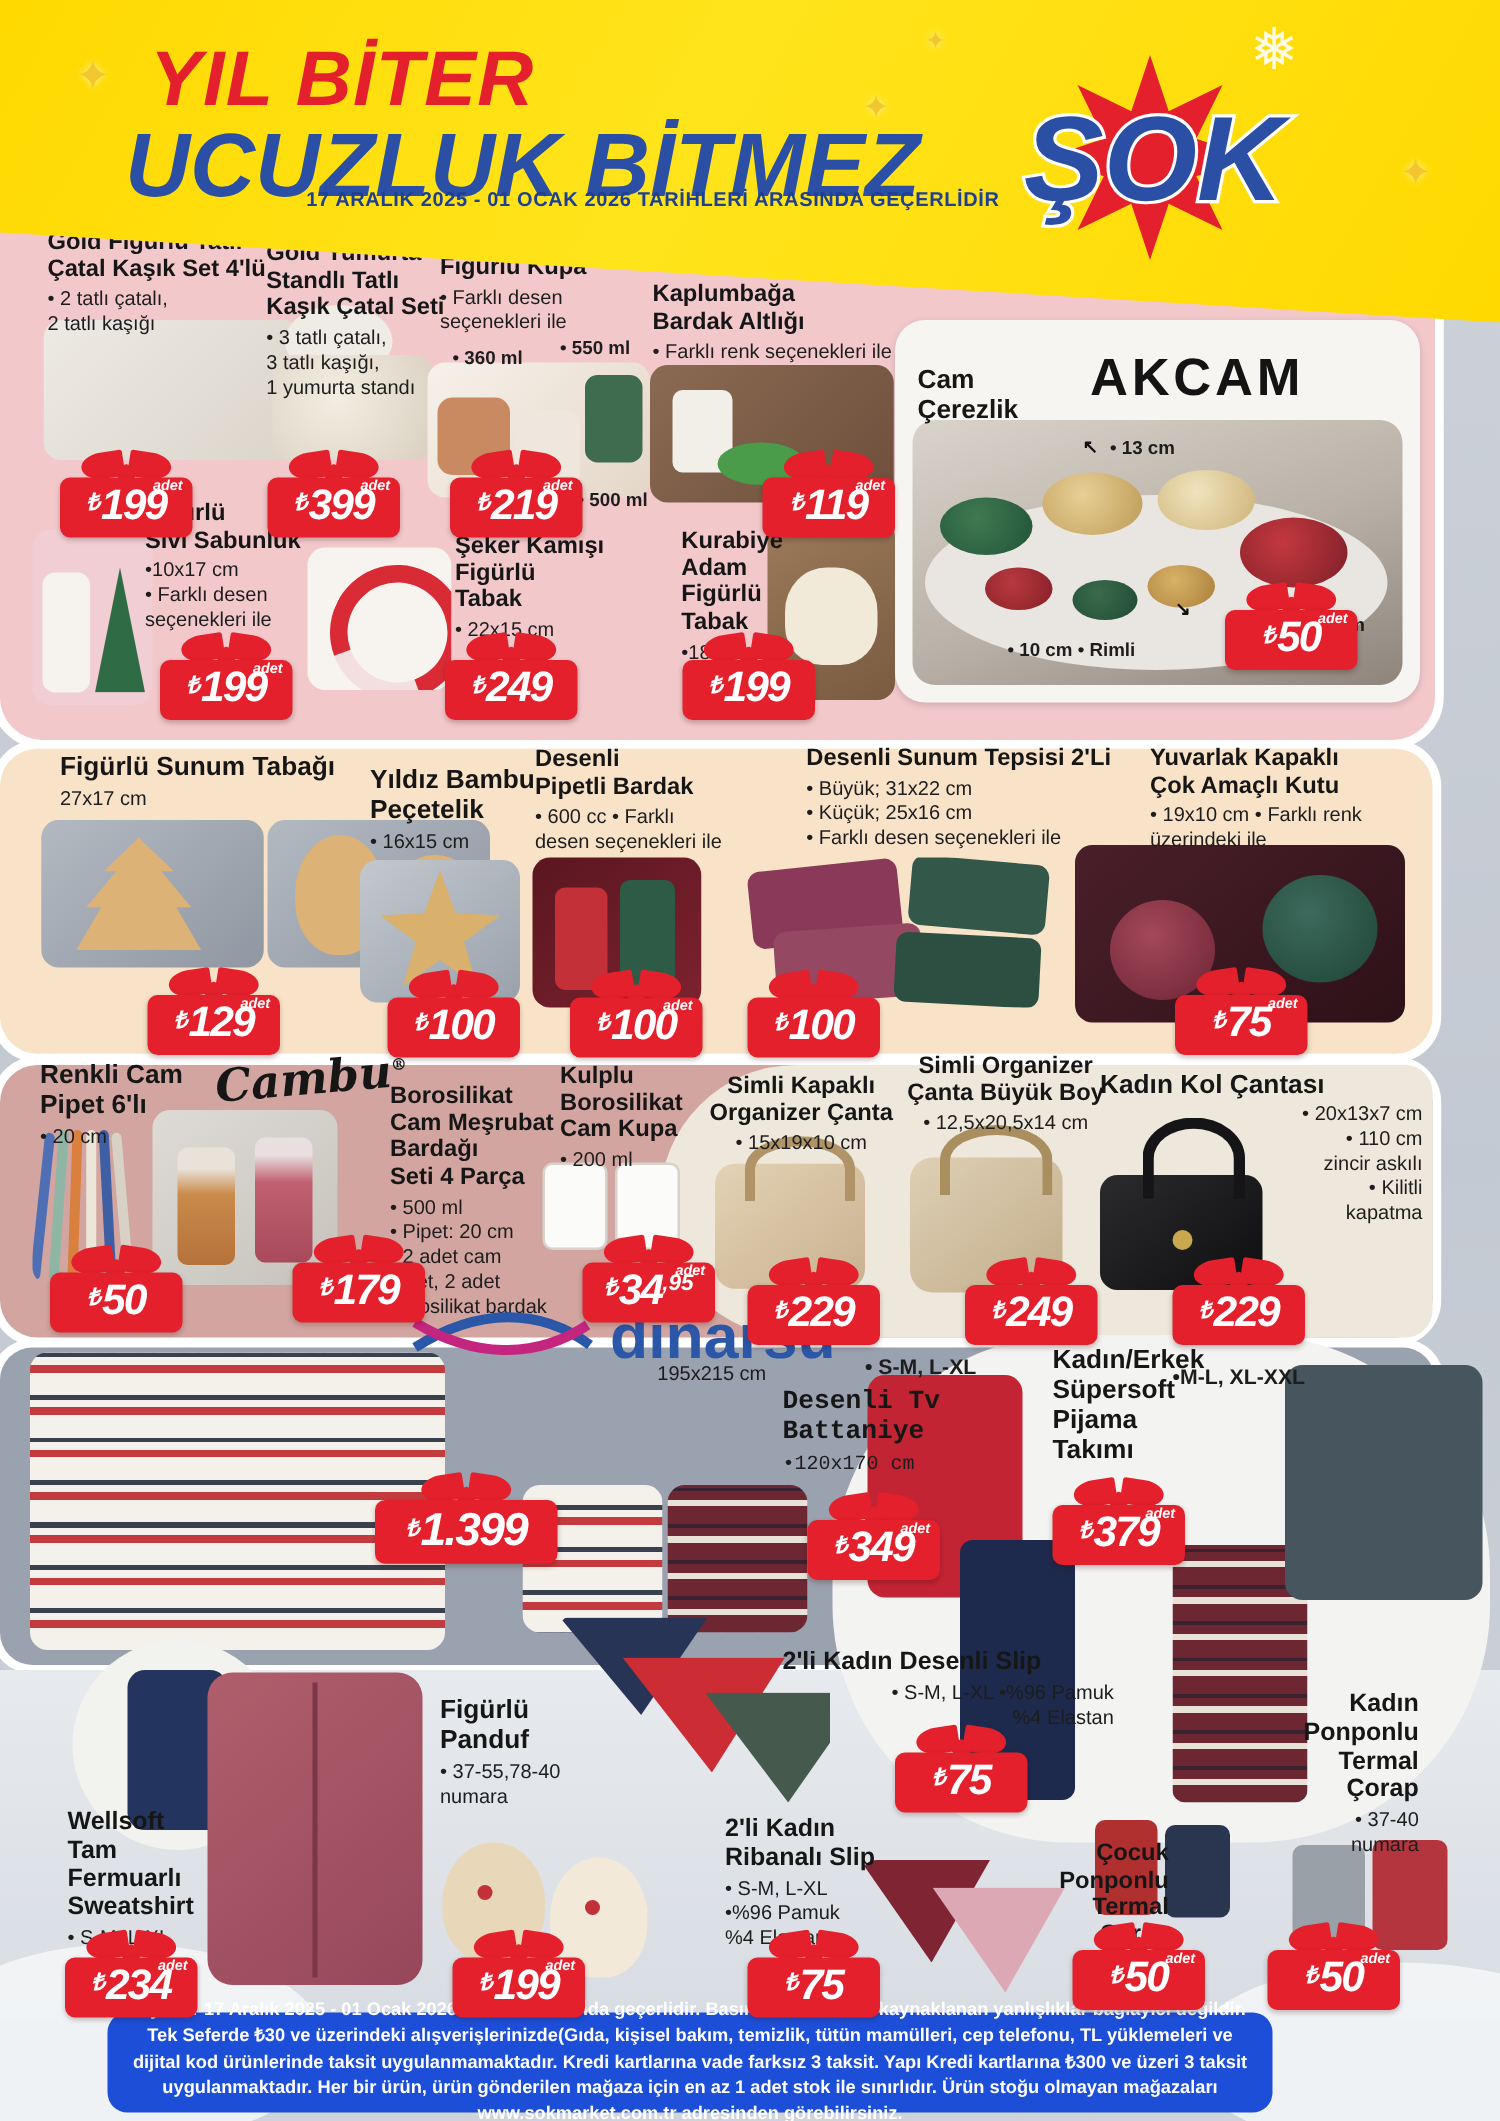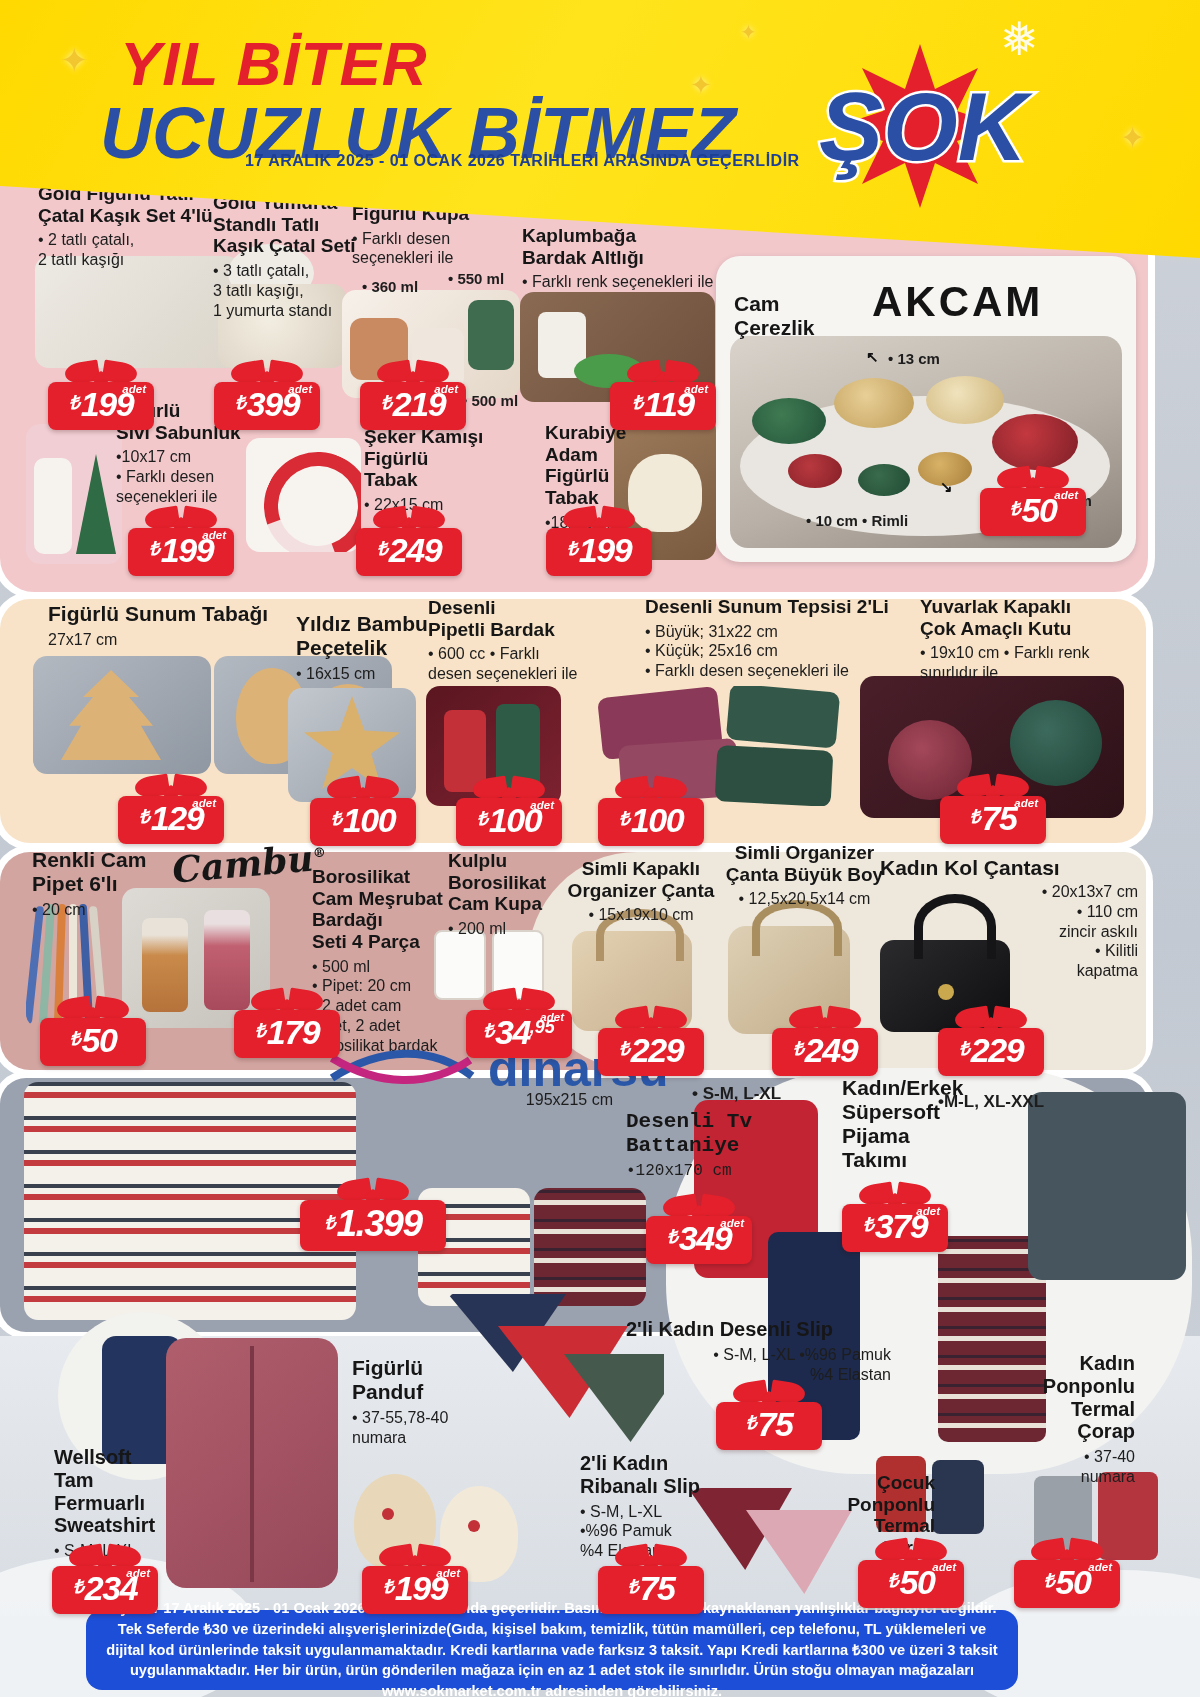--- a/index.html
+++ b/index.html
@@ -308,21 +308,21 @@
 <div class="tcard" style="left:645px;top:596px;width:260px;">
   <h3 class="pname">Desenli Sunum Tepsisi 2'Li</h3>
   <p class="pdet">• Büyük; 31x22 cm
 • Küçük; 25x16 cm
 • Farklı desen seçenekleri ile</p>
 </div>
 <div class="tcard" style="left:920px;top:596px;width:220px;">
   <h3 class="pname">Yuvarlak Kapaklı
 Çok Amaçlı Kutu</h3>
   <p class="pdet">• 19x10 cm • Farklı renk
-sınırlıdır ile</p>
+üzerindeki ile</p>
 </div>
 
 <div class="tcard" style="left:32px;top:848px;width:155px;">
   <h3 class="pname" style="font-size:21px;">Renkli Cam
 Pipet 6'lı</h3>
   <p class="pdet">• 20 cm</p>
 </div>
 <div class="brand-cambu" style="left:172px;top:842px;">
   <span>Cambu</span><sup>®</sup>
 </div>

